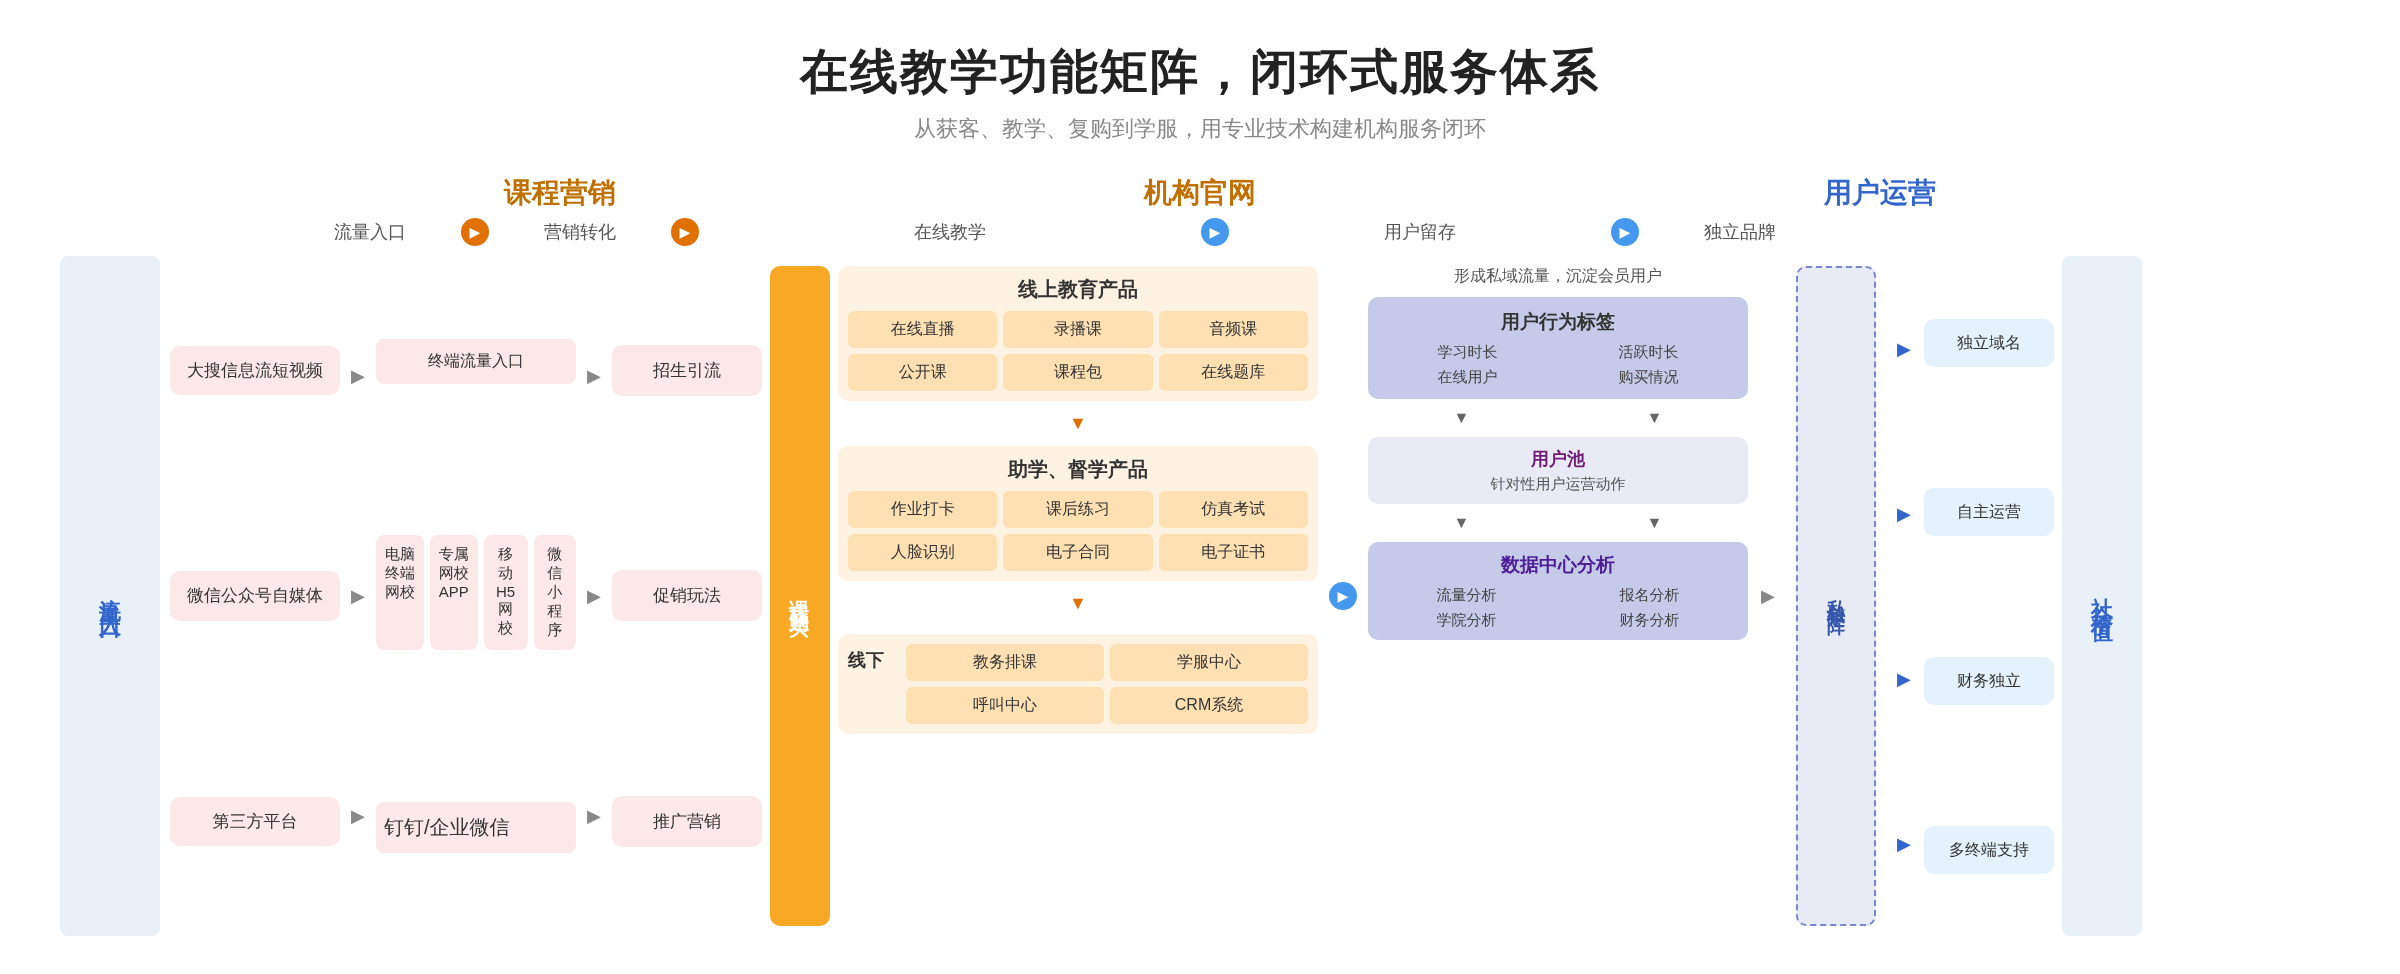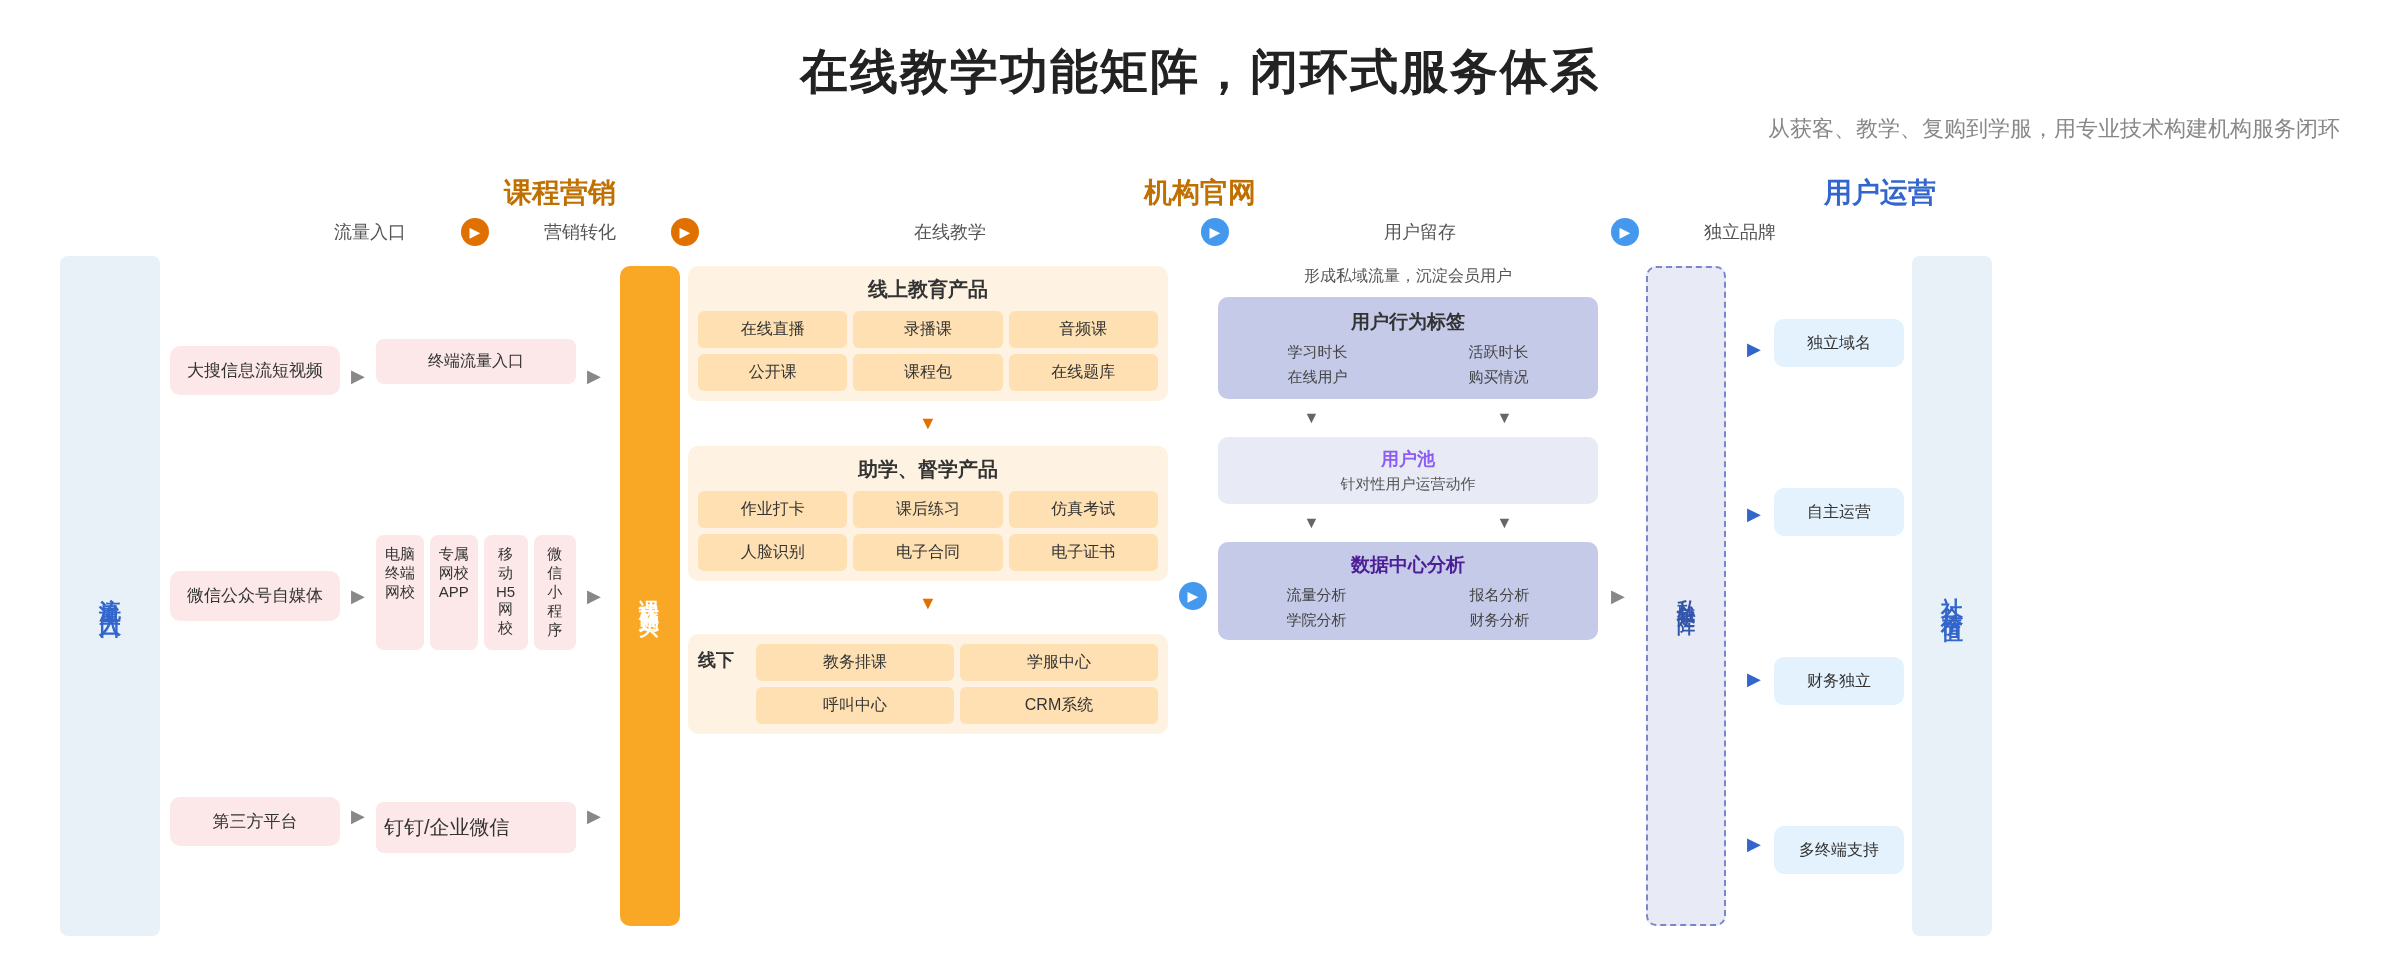--- a/index.html
+++ b/index.html
@@ -27,21 +27,20 @@
       font-size: 48px;
       font-weight: 600;
       color: #222;
       letter-spacing: 2px;
     }
 
     .header-subtitle {
       font-size: 22px;
       color: #888;
       margin-top: 10px;
-      text-align: right;
     }
 
     
     .diagram-area {
       display: flex;
       align-items: stretch;
       width: 100%;
       min-height: 680px;
     }
 
@@ -254,21 +253,21 @@
     .user-pool-box {
       background: #e8eaf6;
       border-radius: 10px;
       padding: 10px;
       text-align: center;
     }
 
     .user-pool-title {
       font-size: 18px;
       font-weight: 600;
-      color: #8b5cf6;
+      color: #701a75;
     }
 
     .user-pool-sub {
       font-size: 15px;
       color: #555;
       margin-top: 4px;
     }
 
     .data-center-box {
       background: #c5cae9;
@@ -419,20 +418,25 @@
       </div>
       <div style="background:#fce8e8; border-radius:8px; padding:12px 8px; text-align:left; font-size:20px; color:#333;">钉钉/企业微信</div>
     </div>
 
     <div style="width:36px; display:flex; flex-direction:column; justify-content:space-around; align-items:center; padding:10px 0; flex-shrink:0;">
       <div style="font-size:18px; color:#888;">▶</div>
       <div style="font-size:18px; color:#888;">▶</div>
       <div style="font-size:18px; color:#888;">▶</div>
     </div>
 
+    <div class="marketing-section">
+      <div class="mkt-item">招生引流</div>
+      <div class="mkt-item">促销玩法</div>
+      <div class="mkt-item">推广营销</div>
+    </div>
 
     <div class="purchase-box">课程购买</div>
 
     <div class="online-section">
 
       <div class="online-top">
         <div class="online-section-title">线上教育产品</div>
         <div class="online-grid">
           <div class="online-cell">在线直播</div>
           <div class="online-cell">录播课</div>

